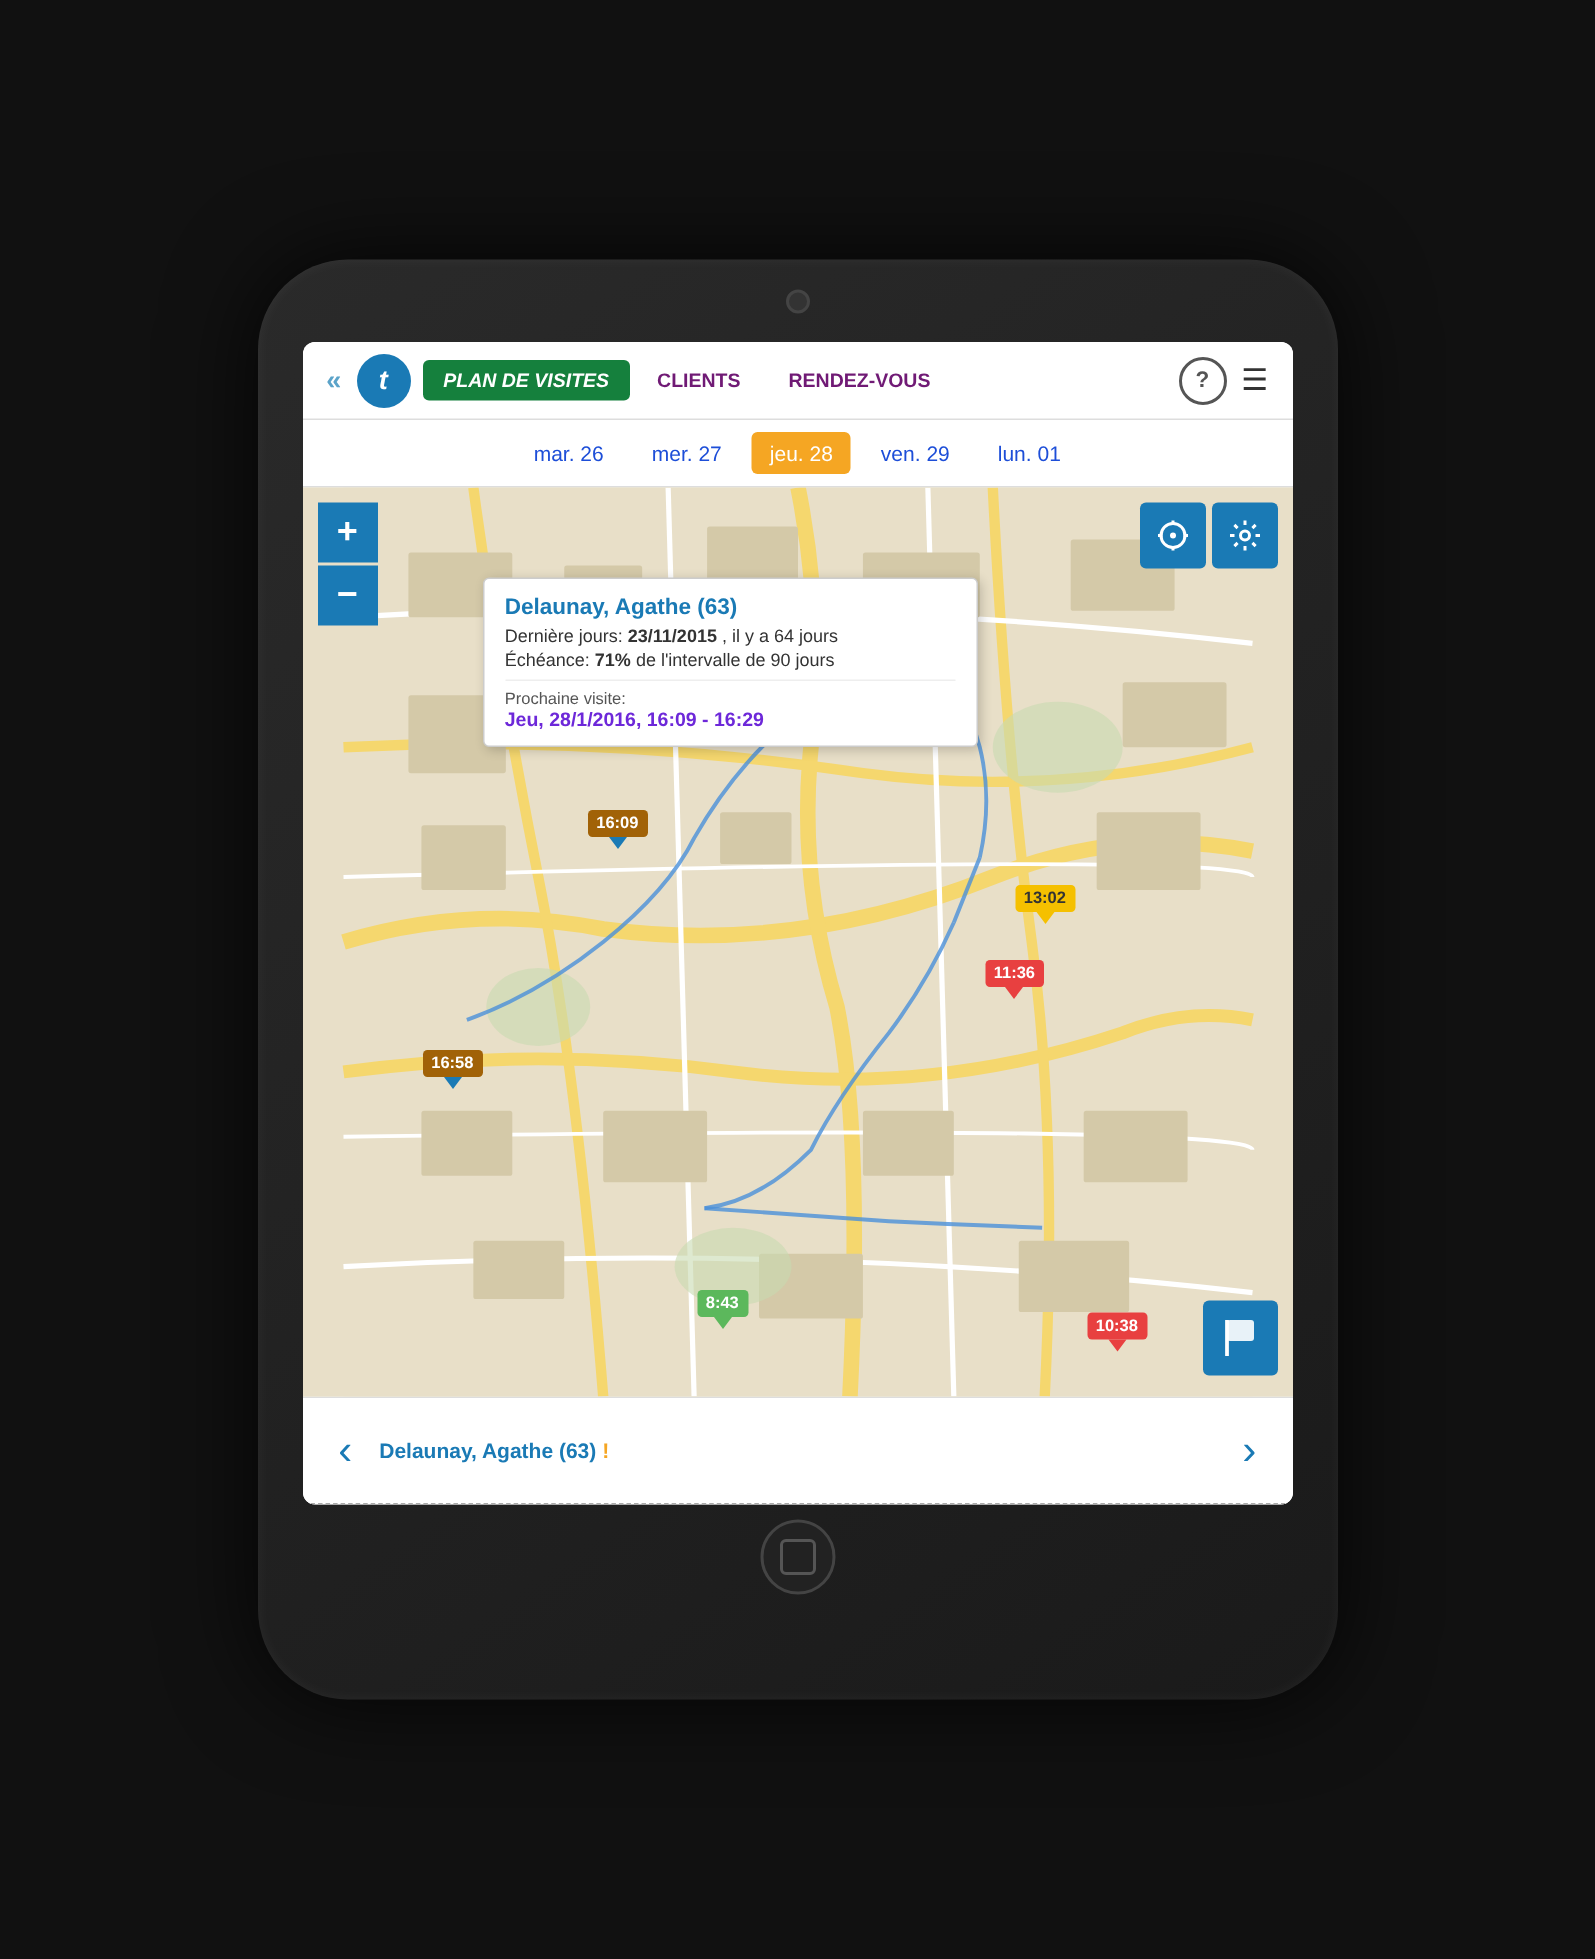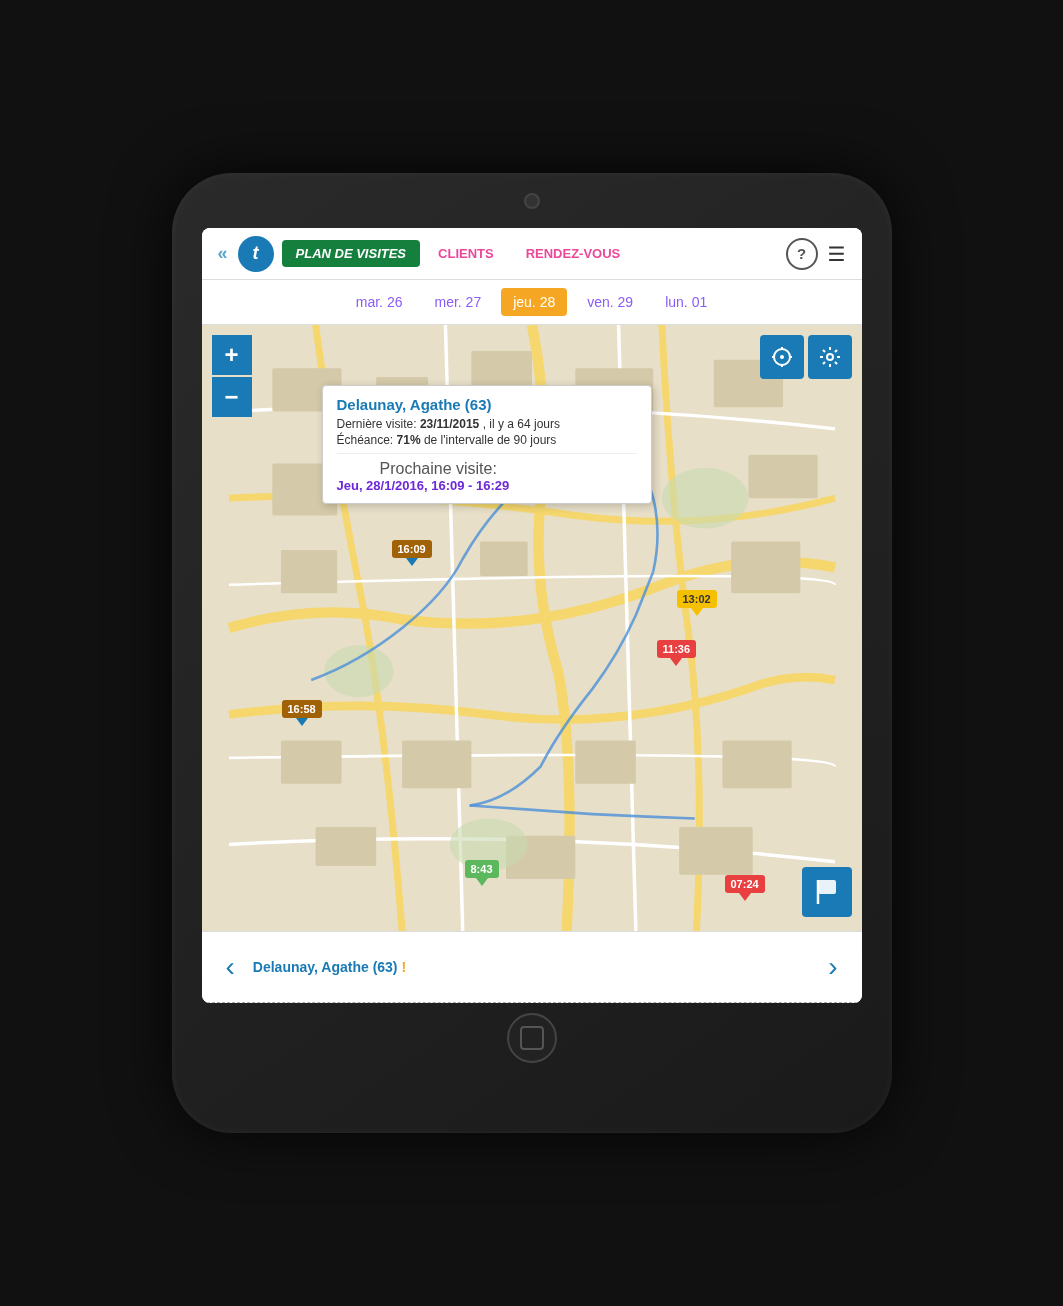--- a/index.html
+++ b/index.html
@@ -100,21 +100,21 @@
       cursor: pointer;
       border: none;
     }
     .nav-btn-active {
       background: #15803d;
       color: #fff;
       font-style: italic;
     }
     .nav-btn-inactive {
       background: transparent;
-      color: #ec4899;
+      color: #701a75;
     }
     .nav-spacer { flex: 1; }
     .nav-help {
       width: 32px; height: 32px;
       border: 2px solid #555;
       border-radius: 50%;
       display: flex;
       align-items: center;
       justify-content: center;
       font-weight: bold;
@@ -135,21 +135,21 @@
       display: flex;
       align-items: center;
       justify-content: center;
       padding: 8px 0;
       gap: 8px;
     }
     .day-item {
       padding: 6px 12px;
       border-radius: 4px;
       font-size: 14px;
-      color: #8b5cf6;
+      color: #1d4ed8;
       cursor: pointer;
     }
     .day-item-active {
       background: #f5a623;
       color: #fff;
       border-radius: 4px;
     }
     
     .map-container {
       flex: 1;
@@ -226,23 +226,22 @@
       font-size: 12px;
       color: #333;
       margin-bottom: 2px;
     }
     .tooltip-line b { color: #333; }
     .tooltip-separator {
       border-top: 1px solid #eee;
       margin: 6px 0;
     }
     .tooltip-next-label {
-      font-size: 16px;
+      font-size: 11px;
       color: #555;
-      margin-left: 43px;
     }
     .tooltip-next-time {
       font-size: 13px;
       font-weight: bold;
       color: #6d28d9;
     }
     
     .map-pin {
       position: absolute;
       display: flex;
@@ -426,21 +425,21 @@
           <svg width="24" height="24" viewBox="0 0 24 24" fill="none" xmlns="http://www.w3.org/2000/svg">
             <circle cx="12" cy="12" r="3" stroke="white" stroke-width="2"></circle>
             <path d="M12 2v3M12 19v3M2 12h3M19 12h3M4.93 4.93l2.12 2.12M16.95 16.95l2.12 2.12M4.93 19.07l2.12-2.12M16.95 7.05l2.12-2.12" stroke="white" stroke-width="2"></path>
           </svg>
         </div>
       </div>
 
       <div class="map-tooltip">
         <div class="tooltip-title">Delaunay, Agathe (63)</div>
         <div class="tooltip-line">
-          <span>Dernière visite:</span>
+          <span>Dernière jours:</span>
           <b> <span>23/11/2015</span></b>
           <span>, il y a 64 jours</span>
         </div>
         <div class="tooltip-line">
           <span>Échéance:</span>
           <b> <span>71%</span></b>
           <span> de l'intervalle de 90 jours</span>
         </div>
         <div class="tooltip-separator"></div>
         <div class="tooltip-next-label">Prochaine visite:</div>
@@ -471,21 +470,21 @@
         <span class="pin-label pin-blue">16:58</span>
         <div class="pin-arrow pin-blue-arrow"></div>
       </div>
 
       <div class="map-pin" style="left:263px;top:535px;">
         <span class="pin-label pin-green">8:43</span>
         <div class="pin-arrow pin-green-arrow"></div>
       </div>
 
       <div class="map-pin" style="left:523px;top:550px;">
-        <span class="pin-label pin-red">07:24</span>
+        <span class="pin-label pin-red">10:38</span>
         <div class="pin-arrow pin-red-arrow"></div>
       </div>
 
       <div class="map-bottom-right">
         <div class="map-flag-btn">
           <svg width="24" height="28" viewBox="0 0 24 28" fill="none" xmlns="http://www.w3.org/2000/svg">
             <rect x="3" y="2" width="18" height="14" rx="2" fill="white" opacity="0.9"></rect>
             <line x1="3" y1="2" x2="3" y2="26" stroke="white" stroke-width="2.5"></line>
           </svg>
         </div>

